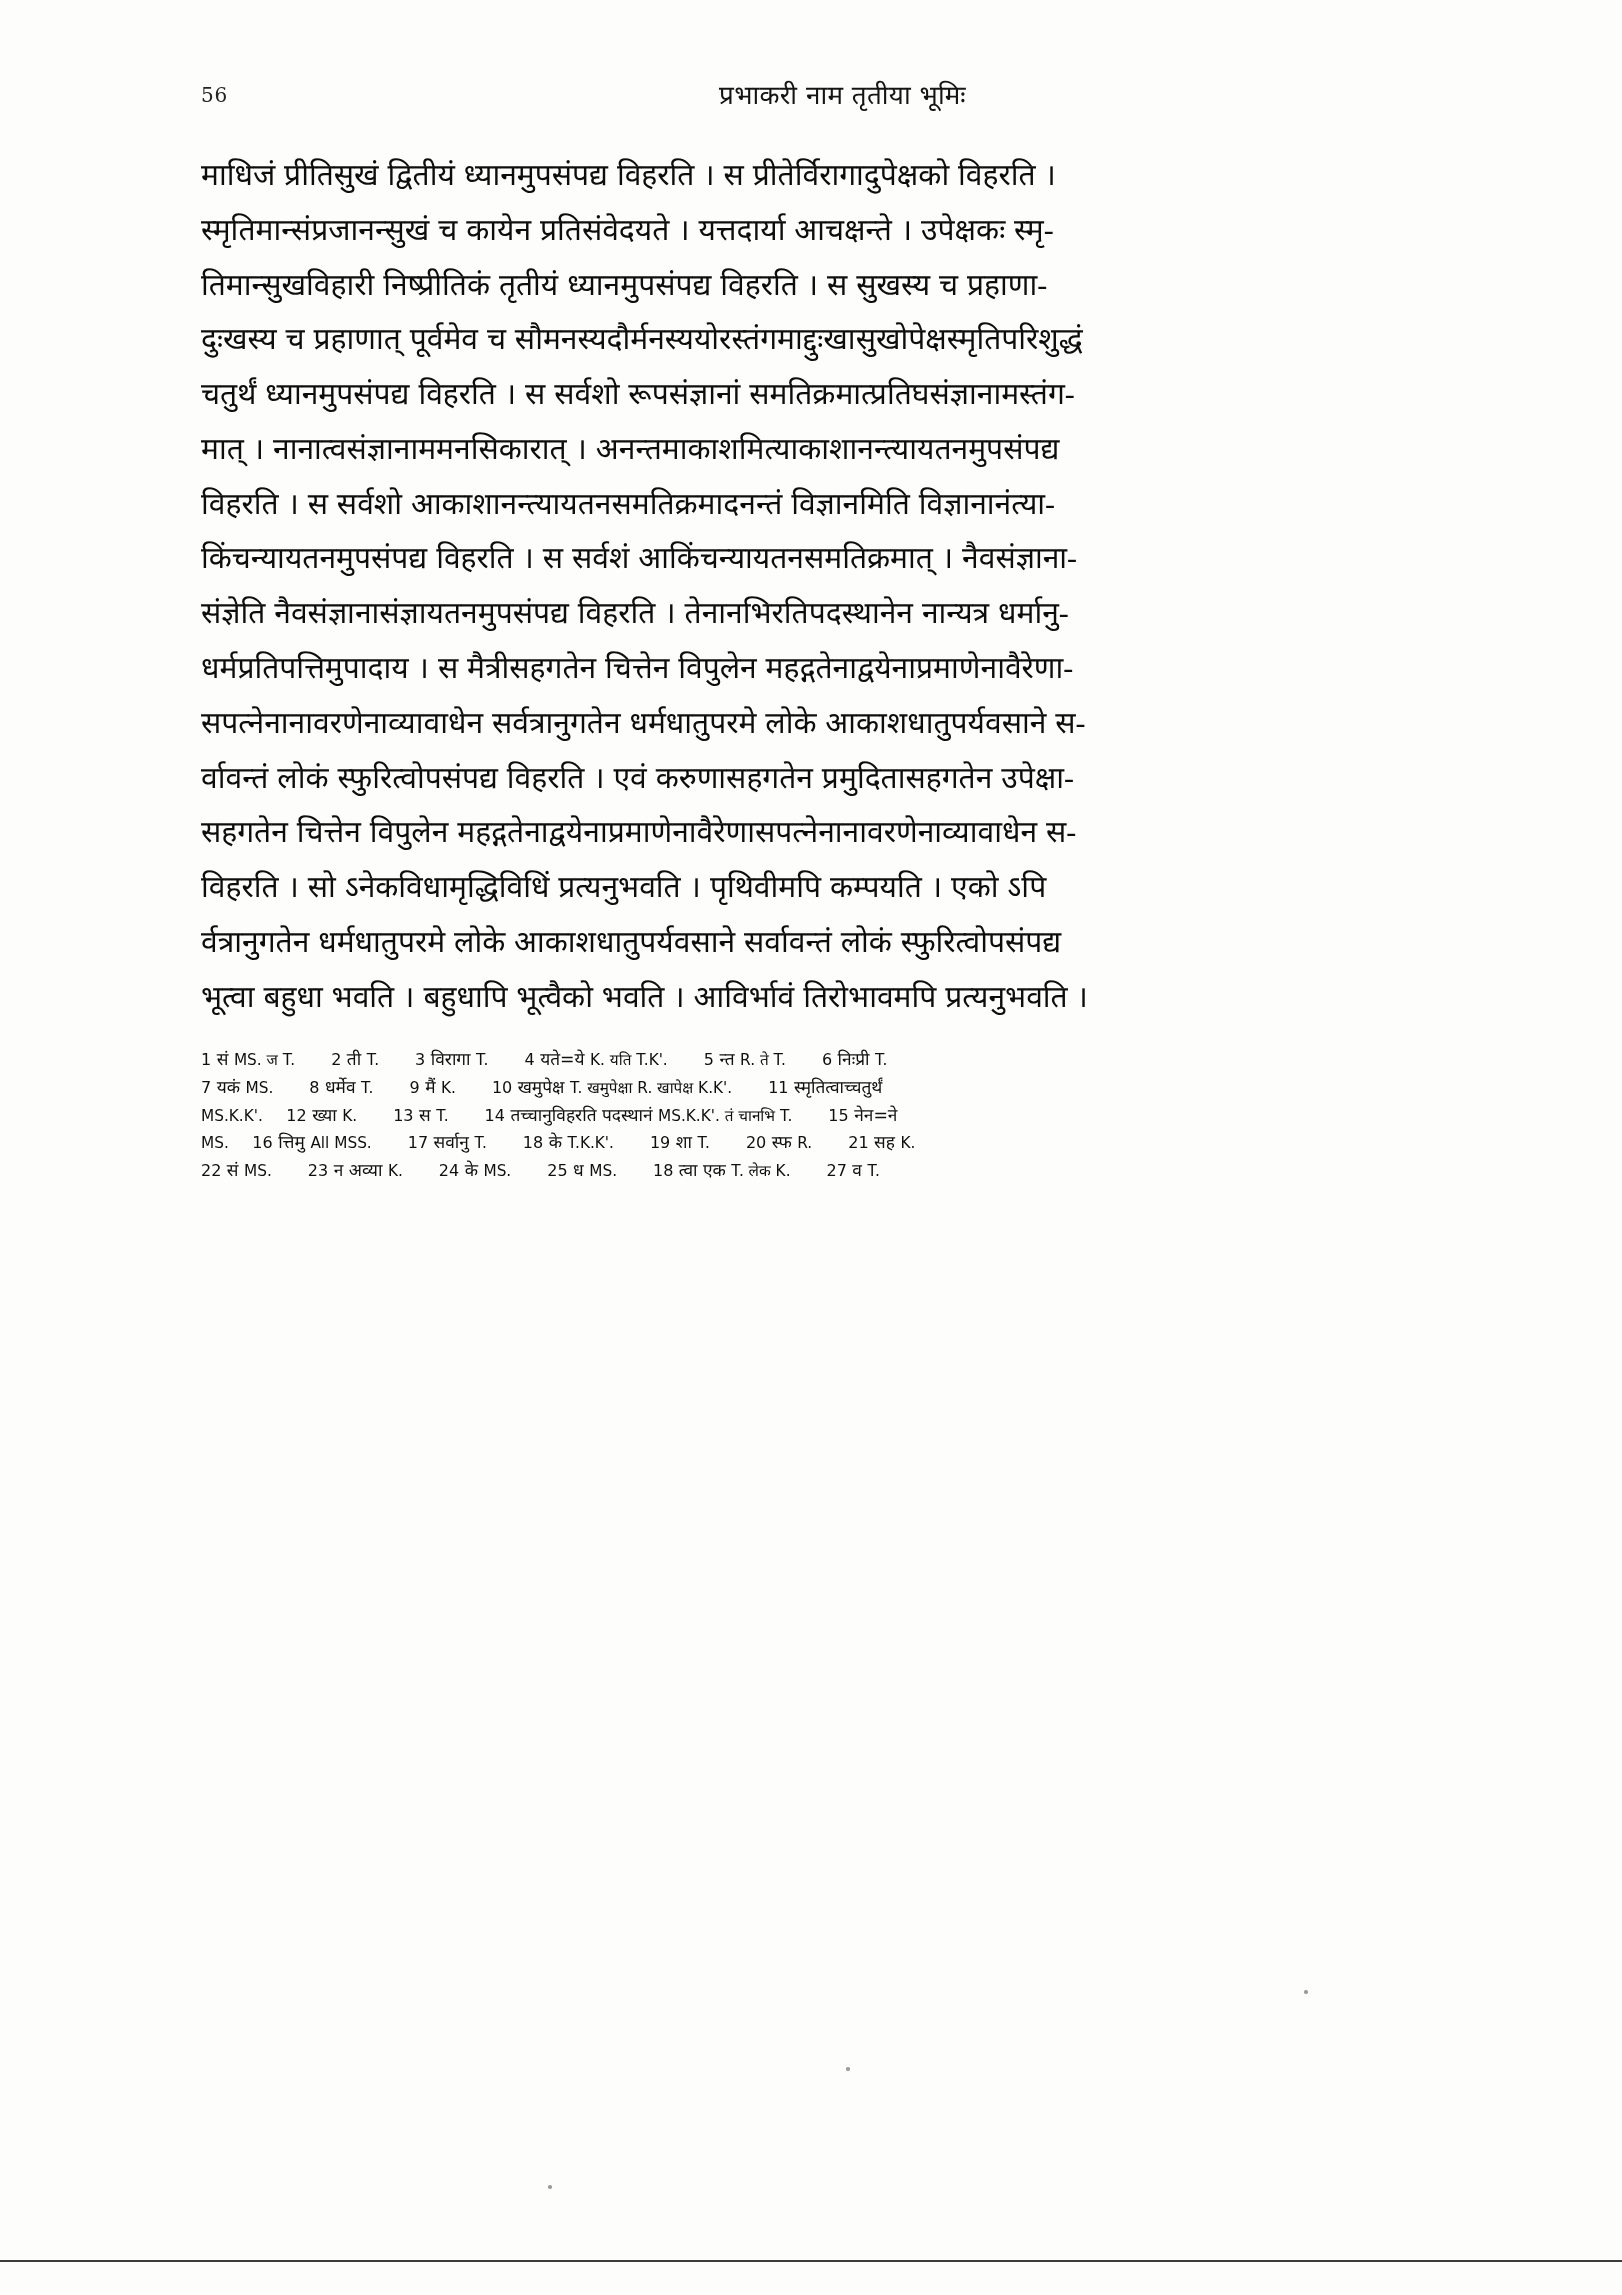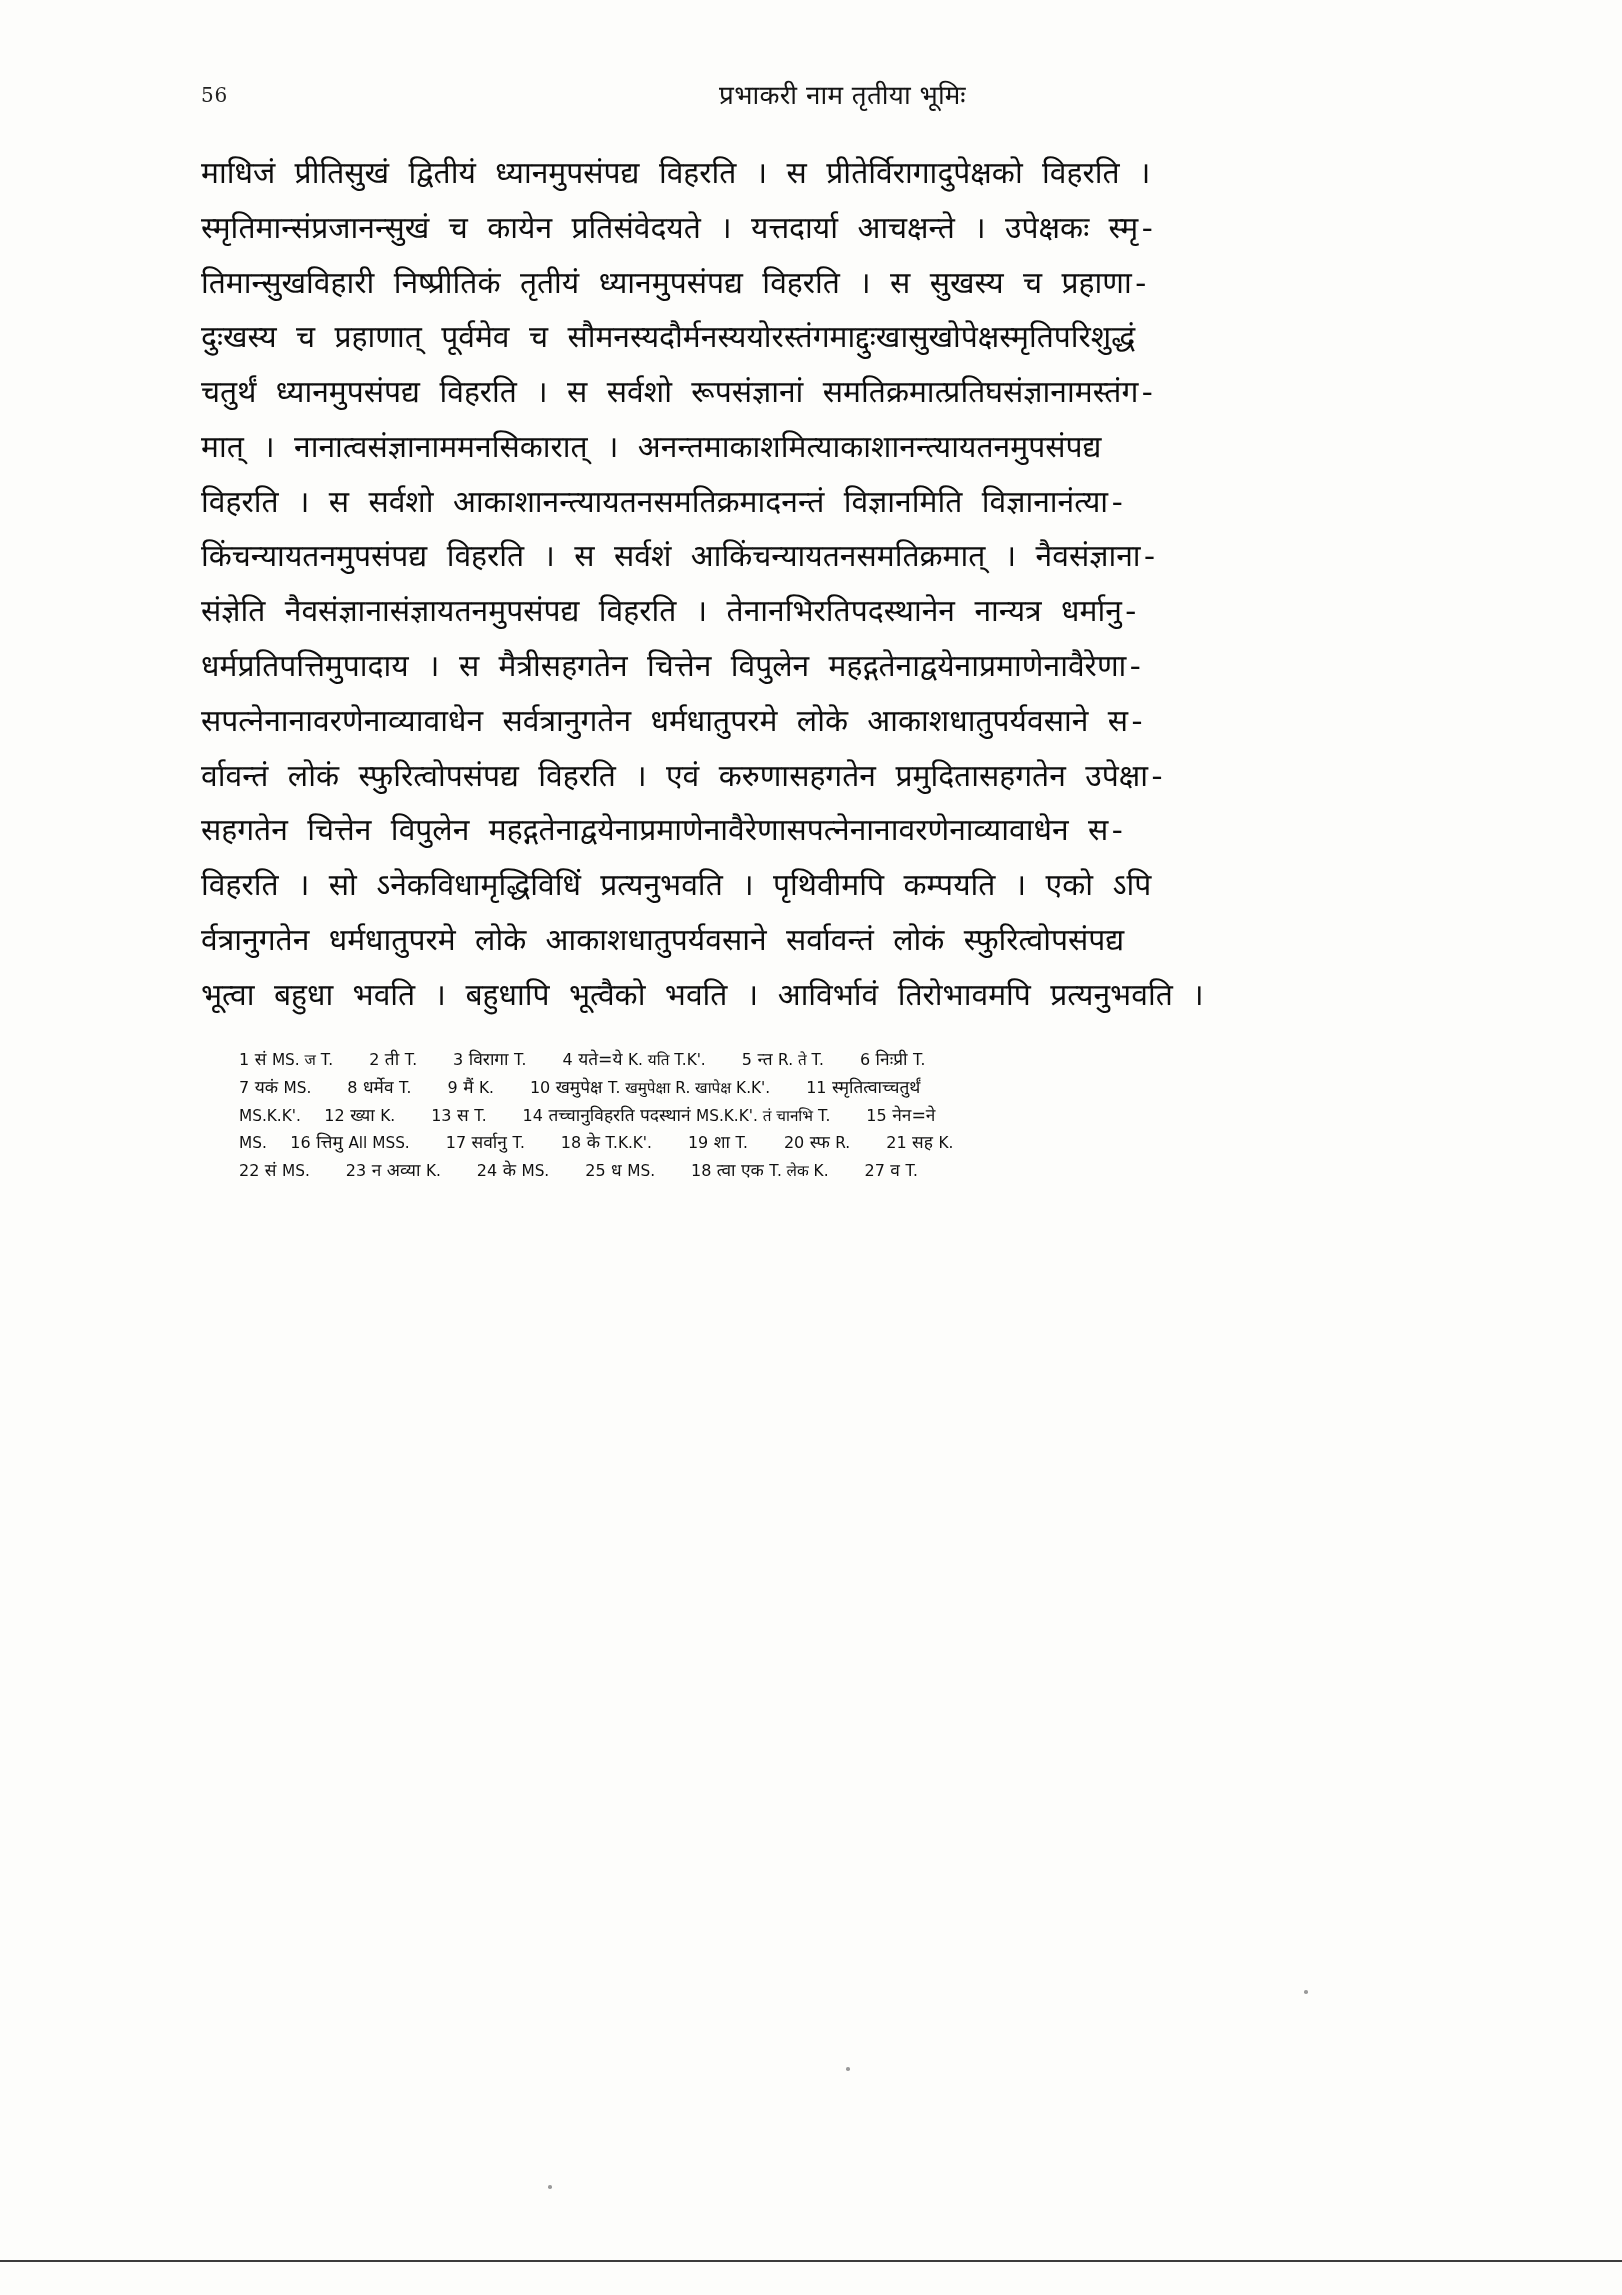--- a/index.html
+++ b/index.html
@@ -66,41 +66,40 @@
     padding-left: 42px;
   }
 
   .body-text {
     margin-top: 26px;
     font-size: 30px;
     line-height: 1.62;
     text-align: justify;
     text-justify: inter-word;
     color: #0d0d0d;
-    font-family: Liberation Mono, monospace;
+    font-family: Liberation Serif, serif;
     word-spacing: 1.4px;
   }
   .body-text .ln {
     display: block;
     white-space: nowrap;
     margin-bottom: 6.2px;
   }
   .body-text .ln.stretch {
     display: flex;
     justify-content: space-between;
   }
 
   .apparatus {
     margin-top: 25px;
     font-size: 17.3px;
     line-height: 1.52;
     color: #101010;
     font-family: "DejaVu Sans", sans-serif;
     text-align: left;
-    margin-left: 38px;
   }
   .apparatus .arow {
     display: block;
     white-space: nowrap;
     margin-bottom: 1.4px;
   }
   .apparatus .num {
     font-size: 16px;
   }
   .apparatus .sig {

